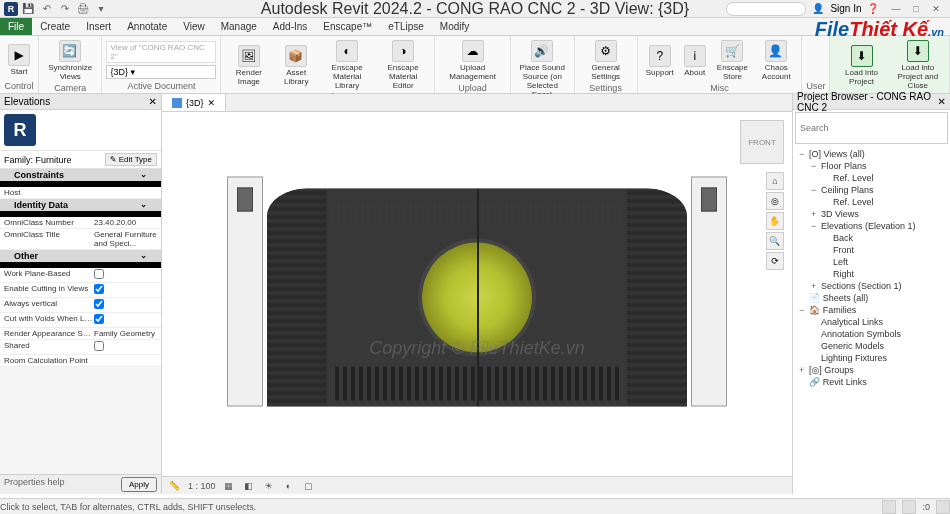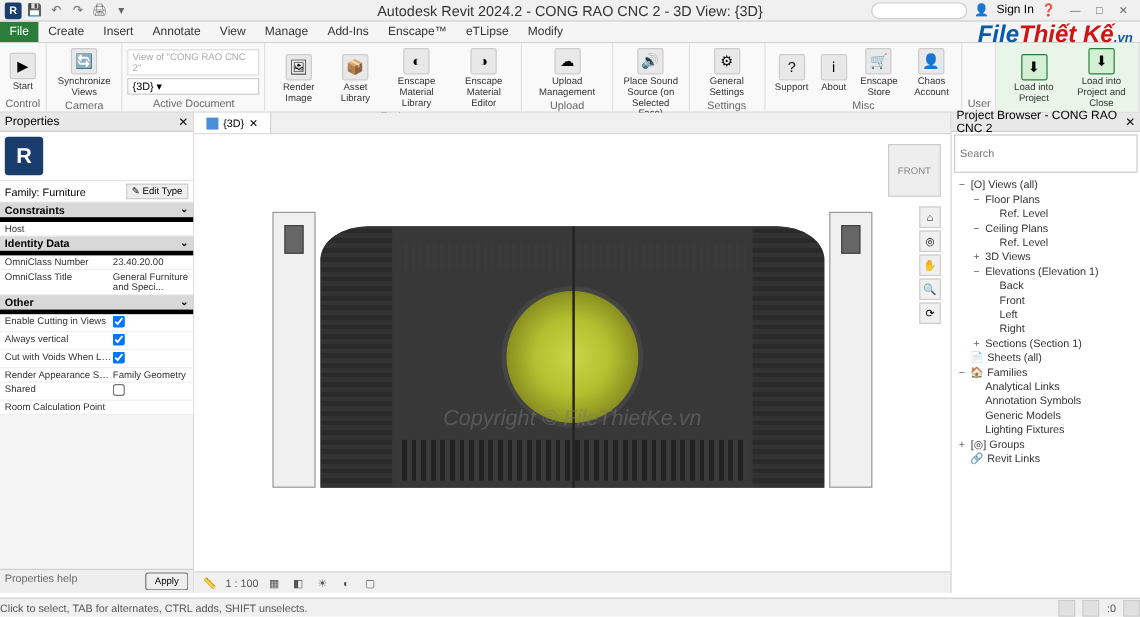--- a/index.html
+++ b/index.html
@@ -3,21 +3,21 @@
 <meta charset="utf-8">
 <style>
 * { margin: 0; padding: 0; box-sizing: border-box; font-family: "Segoe UI", Arial, sans-serif; }
 body { width: 950px; height: 514px; overflow: hidden; background: #fff; font-size: 10px; position: relative; }
 
 
 .titlebar { height: 18px; background: #f0f0f0; display: flex; align-items: center; border-bottom: 1px solid #d0d0d0; position: relative; }
 .titlebar-left { display: flex; align-items: center; gap: 4px; padding-left: 4px; }
 .revit-logo { width: 14px; height: 14px; background: #1a3d6d; border-radius: 2px; display: flex; align-items: center; justify-content: center; color: #fff; font-weight: bold; font-size: 9px; }
 .qa-icon { width: 14px; height: 14px; color: #666; font-size: 10px; display: flex; align-items: center; justify-content: center; }
-.titlebar-center { position: absolute; left: 50%; transform: translateX(-50%); font-size: 12px; color: #333; }
+.titlebar-center { position: absolute; left: 50%; transform: translateX(-50%); font-size: 16px; color: #333; }
 .titlebar-right { position: absolute; right: 4px; display: flex; align-items: center; gap: 6px; }
 .titlebar-right .search-box { width: 80px; height: 14px; border: 1px solid #ccc; background: #fff; border-radius: 7px; }
 .win-controls { display: flex; gap: 0; }
 .win-btn { width: 20px; height: 16px; display: flex; align-items: center; justify-content: center; color: #666; font-size: 9px; }
 
 
 .menu-tabs { height: 18px; background: #f5f5f5; display: flex; align-items: center; border-bottom: 1px solid #d0d0d0; }
 .menu-tab { padding: 0 8px; height: 100%; display: flex; align-items: center; font-size: 10px; color: #333; cursor: pointer; }
 .menu-tab.file { background: #2b7d3b; color: #fff; }
 
@@ -36,21 +36,21 @@
 .main { display: flex; height: 400px; }
 
 
 .properties { width: 162px; background: #f5f5f5; border-right: 1px solid #d0d0d0; display: flex; flex-direction: column; }
 .panel-header { height: 16px; background: #e8e8e8; border-bottom: 1px solid #d0d0d0; display: flex; align-items: center; padding: 0 4px; font-size: 10px; }
 .panel-header .close-x { margin-left: auto; cursor: pointer; }
 .prop-type-row { display: flex; align-items: center; padding: 4px; gap: 4px; background: #fff; border-bottom: 1px solid #e0e0e0; }
 .prop-type-icon { width: 32px; height: 32px; background: #1a3d6d; border-radius: 3px; display: flex; align-items: center; justify-content: center; color: #fff; font-weight: bold; font-size: 18px; }
 .prop-family-row { display: flex; align-items: center; padding: 2px 4px; font-size: 9px; border-bottom: 1px solid #e0e0e0; background: #fff; gap: 16px; }
 .prop-family-row button { margin-left: auto; font-size: 8px; padding: 1px 4px; background: #eee; border: 1px solid #ccc; }
-.prop-section-header { background: #d8d8d8; padding: 1px 4px; font-size: 9px; font-weight: bold; border-bottom: 4px solid #000000; display: flex; }
+.prop-section-header { background: #d8d8d8; padding: 1px 14px; font-size: 9px; font-weight: bold; border-bottom: 6px solid #000000; display: flex; }
 .prop-section-header .expand { margin-left: auto; font-size: 8px; }
 .prop-row { display: flex; padding: 1px 4px; font-size: 8px; border-bottom: 1px solid #eee; background: #fff; }
 .prop-row .prop-label { flex: 0 0 90px; color: #333; overflow: hidden; text-overflow: ellipsis; white-space: nowrap; }
 .prop-row .prop-value { flex: 1; color: #333; overflow: hidden; }
 .prop-row input[type="checkbox"] { width: 10px; height: 10px; }
 .prop-help { padding: 2px 4px; font-size: 9px; color: #666; border-top: 1px solid #d0d0d0; background: #eee; margin-top: auto; display: flex; }
 .prop-help button { margin-left: auto; font-size: 8px; padding: 1px 6px; }
 
 
 .canvas-area { flex: 1; display: flex; flex-direction: column; background: #fff; }
@@ -249,21 +249,21 @@
         </div>
       </div>
       <div class="ribbon-group-label">Family Editor</div>
     </div>
   </div>
 
 <div class="main">
 
   <div class="properties">
     <div class="panel-header">
-      <span>Properties</span>
+      <span>Elevations</span>
       <span class="close-x">✕</span>
     </div>
     <div class="prop-type-row">
       <div class="prop-type-icon">R</div>
     </div>
     <div class="prop-family-row">
       <span>Family: Furniture</span>
       <button>✎ <span>Edit Type</span></button>
     </div>
     <div id="prop-sections">
@@ -283,20 +283,24 @@
           <div class="prop-label">OmniClass Number</div>
           <div class="prop-value">23.40.20.00</div>
         </div>
         <div class="prop-row">
           <div class="prop-label">OmniClass Title</div>
           <div class="prop-value">General Furniture and Speci...</div>
         </div>
         <div class="prop-section-header">
           <span>Other</span>
           <span class="expand">⌄</span>
+        </div>
+        <div class="prop-row">
+          <div class="prop-label">Work Plane-Based</div>
+          <div class="prop-value"><input type="checkbox" style=""></div>
         </div>
         <div class="prop-row">
           <div class="prop-label">Enable Cutting in Views</div>
           <div class="prop-value"><input type="checkbox" checked="" style=""></div>
         </div>
         <div class="prop-row">
           <div class="prop-label">Always vertical</div>
           <div class="prop-value"><input type="checkbox" checked="" style=""></div>
         </div>
         <div class="prop-row">

